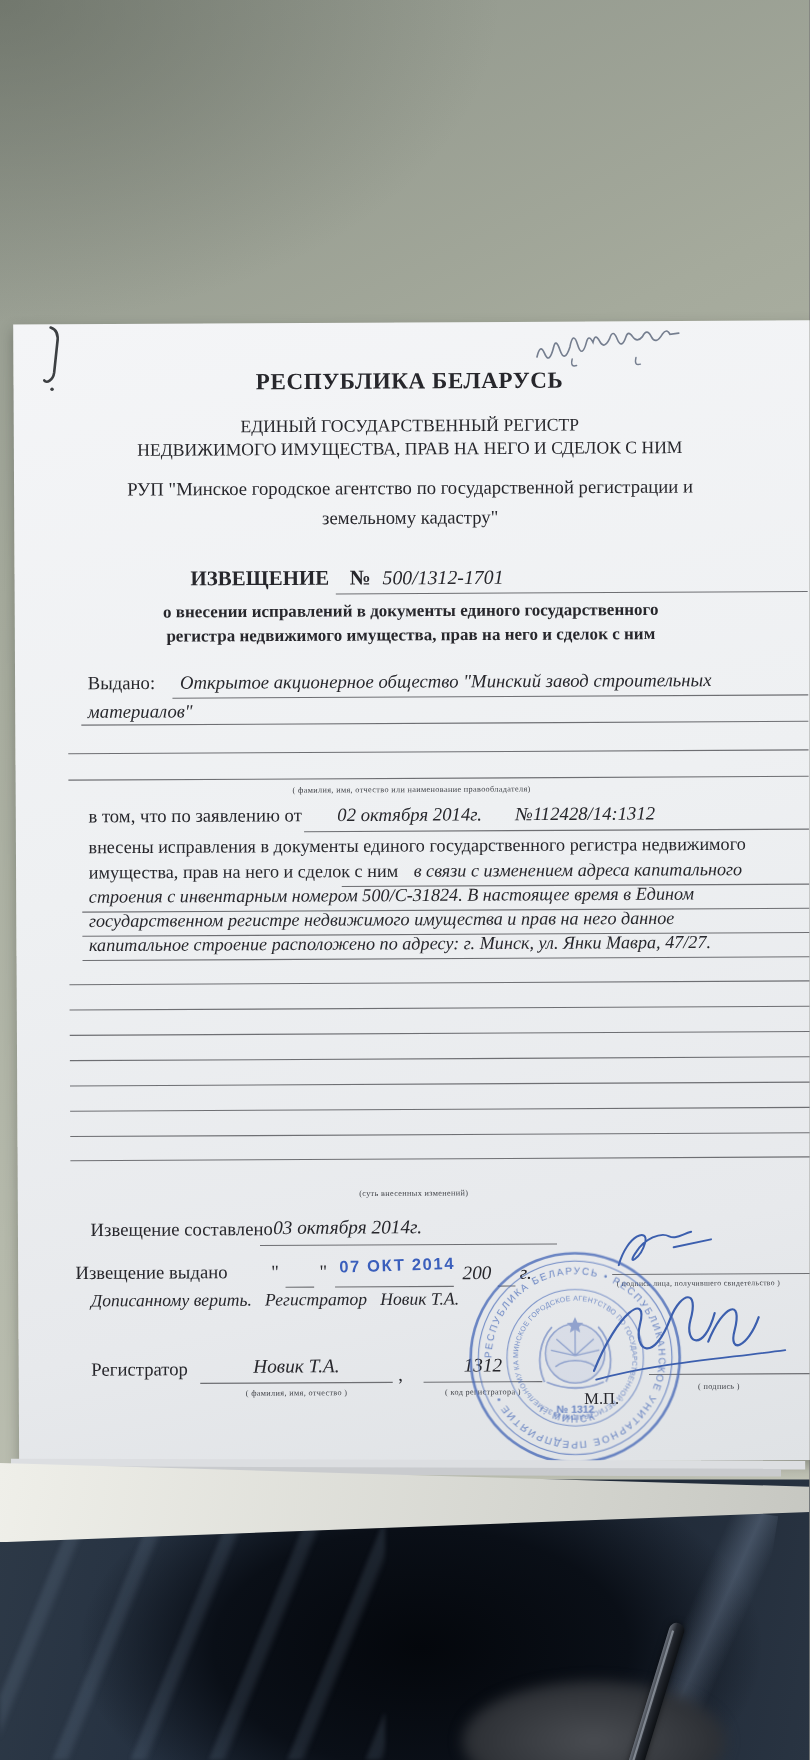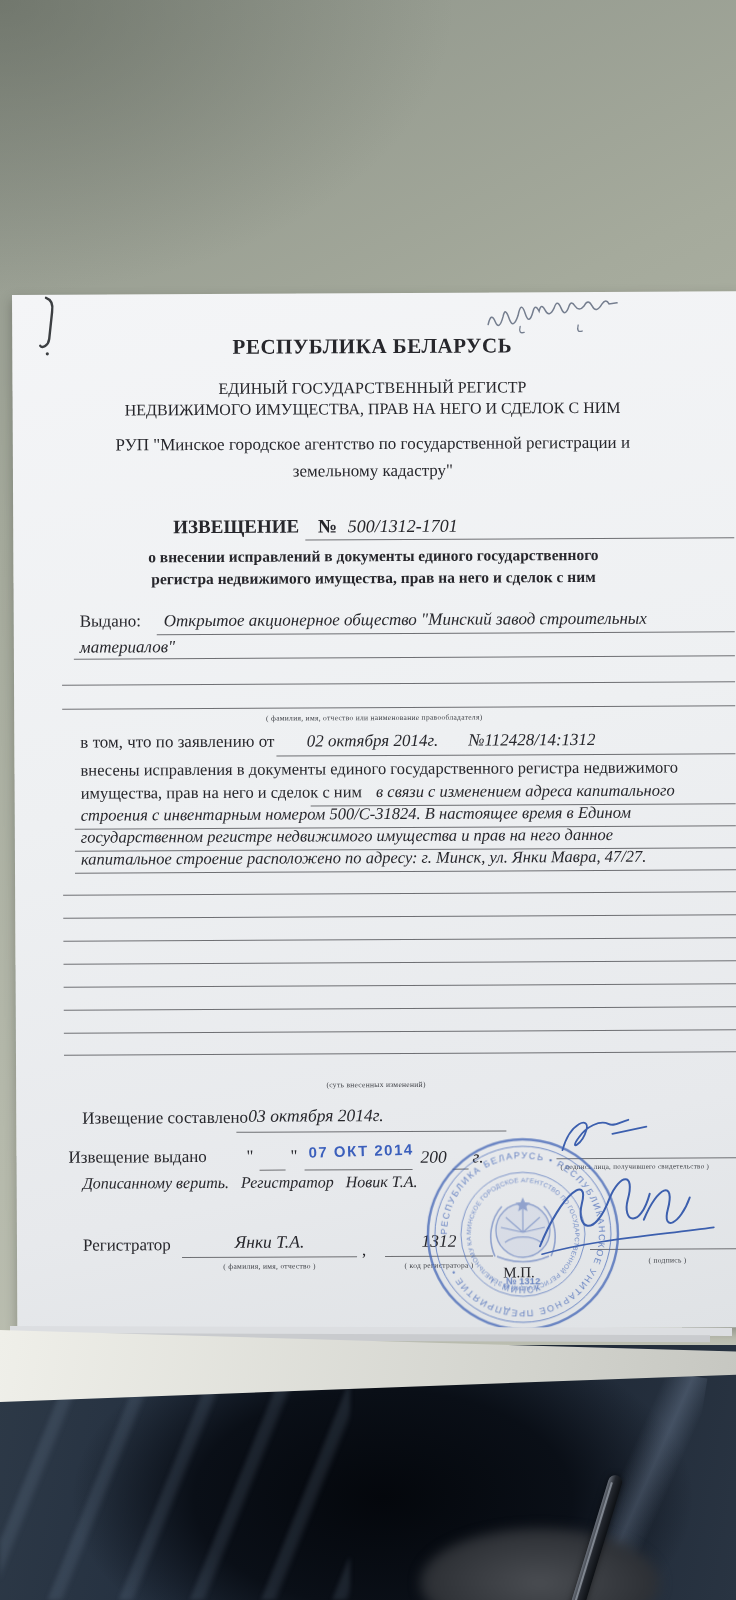--- a/index.html
+++ b/index.html
@@ -39,21 +39,21 @@
           background:linear-gradient(105deg, transparent 32%, rgba(150,170,198,.28) 50%, transparent 66%);
           transform:rotate(9deg);}
   .blob{position:absolute;left:420px;top:1528px;width:240px;height:110px;border-radius:50%;
         background:radial-gradient(#4a4d52,#2e3136 65%, rgba(46,49,54,0) 100%);filter:blur(6px);}
   .pen{position:absolute;left:586px;top:1472px;width:14px;height:165px;border-radius:7px;
        background:linear-gradient(90deg,#6a707a 0%,#23272e 45%,#0d1014 100%);
        transform:rotate(17deg);box-shadow:0 0 6px rgba(0,0,0,.5);}
   .pen:after{content:"";position:absolute;left:3px;top:8px;width:2px;height:130px;background:rgba(210,220,230,.45);}
   .stamp{position:absolute;left:406px;top:842px;width:200px;height:200px;opacity:.88;}
   .stamp text{font-family:"Liberation Sans",sans-serif;fill:#3f63b5;}
-  .mp{z-index:6;}
+  .mp{z-index:6;margin-left:28px;}
 </style>
 </head>
 <body>
 
 <div class="photo">
   <div class="wall"></div>
 
   <div class="paper">
 
     <svg style="position:absolute;left:24px;top:0;" width="26" height="66" viewBox="0 0 26 66">
@@ -135,29 +135,29 @@
 
     <svg class="sig" style="position:absolute;left:540px;top:820px;" width="100" height="48" viewBox="0 0 100 48">
       <path d="M6,38 C14,10 34,4 30,18 C26,32 12,40 22,26 C30,14 44,8 52,12 C58,15 64,10 72,8 M56,22 L90,15" stroke-width="1.8"></path>
     </svg>
     <div class="rule" style="left:540px;top:866px;width:181px;"></div>
     <div class="t cap" style="left:544px;top:871px;font-size:7px;">( подпись лица, получившего свидетельство )</div>
 
     <div class="t it pre" style="left:66px;top:879px;font-size:16px;">Дописанному верить.   Регистратор   Новик Т.А.</div>
 
     <div class="t" style="left:66px;top:940px;font-size:17px;">Регистратор</div>
-    <div class="t it" style="left:165px;top:938px;width:175px;text-align:center;font-size:17.5px;">Янки Т.А.</div>
+    <div class="t it" style="left:165px;top:938px;width:175px;text-align:center;font-size:17.5px;">Новик Т.А.</div>
     <div class="rule" style="left:165px;top:963px;width:175px;"></div>
     <div class="t cap" style="left:165px;top:968px;width:175px;text-align:center;">( фамилия, имя, отчество )</div>
     <div class="t" style="left:345px;top:946px;font-size:17px;">,</div>
     <div class="t it" style="left:368px;top:938px;width:108px;text-align:center;font-size:17.5px;">1312</div>
     <div class="rule" style="left:368px;top:963px;width:108px;"></div>
     <div class="t cap" style="left:368px;top:968px;width:108px;text-align:center;font-family:Liberation Serif, serif;">( код регистратора )</div>
     <div class="rule" style="left:573px;top:957px;width:148px;"></div>
-    <div class="t cap" style="left:598px;top:964px;width:105px;text-align:center;">( подпись )</div>
+    <div class="t cap" style="left:584px;top:964px;width:105px;text-align:center;">( подпись )</div>
 
     <svg class="stamp" viewBox="0 0 200 200">
       <defs>
         <filter id="blur">
             <feGaussianBlur stdDeviation="0.55"></feGaussianBlur>
           </filter>
         <path id="oc" d="M24,100 a76,76 0 1,1 152,0 a76,76 0 1,1 -152,0"></path>
         <path id="ic" d="M48,100 a52,52 0 1,1 104,0 a52,52 0 1,1 -104,0"></path>
         <path id="bc" d="M58,140 a56,56 0 0,0 84,0"></path>
       </defs>

